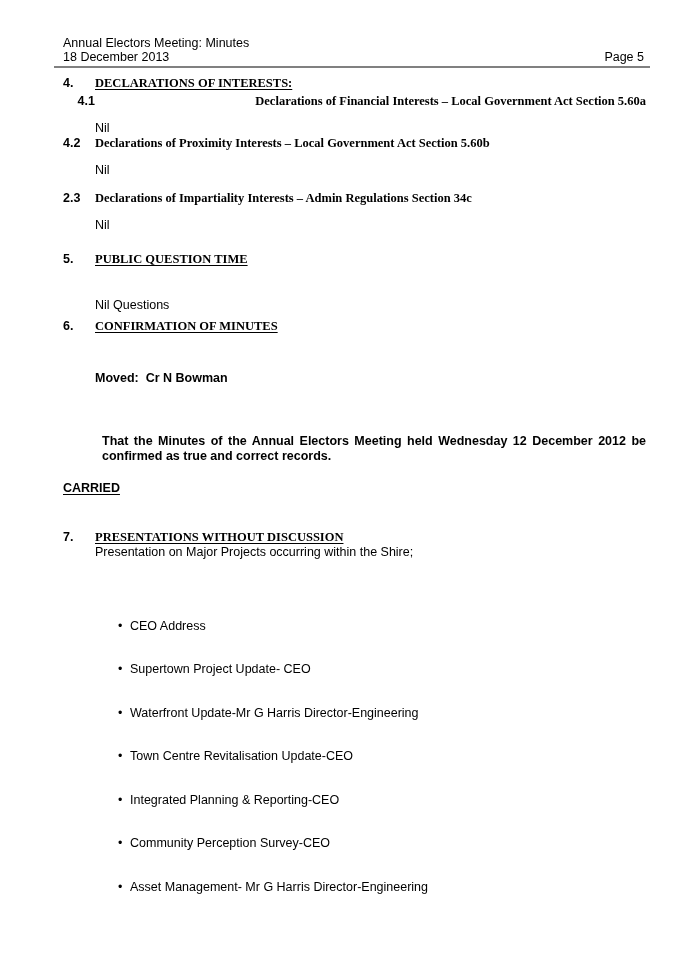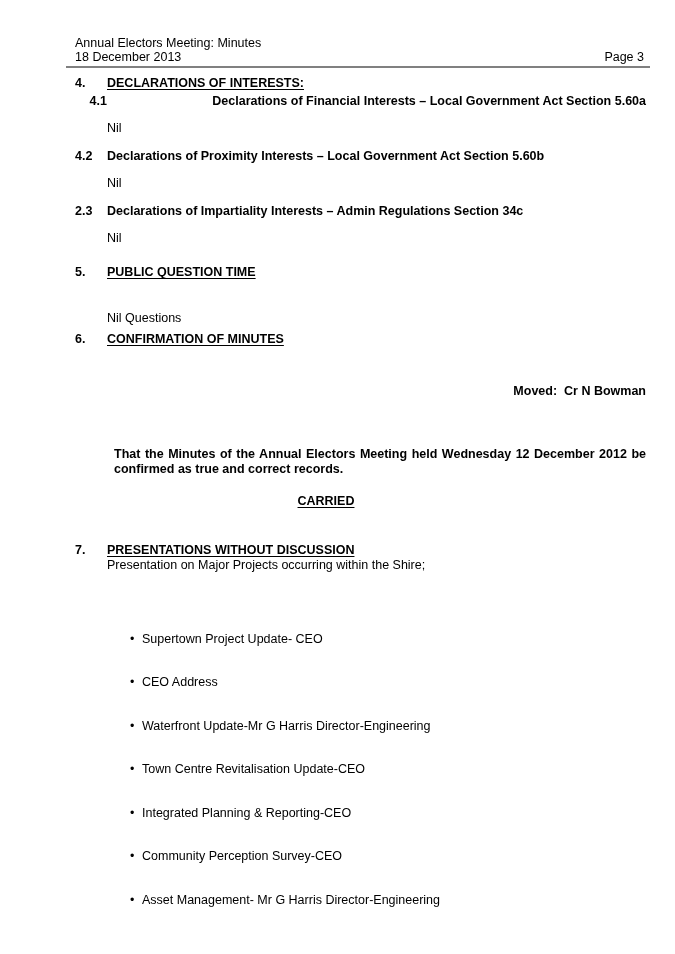--- a/index.html
+++ b/index.html
@@ -4,58 +4,58 @@
 <style>
   html, body { margin: 0; padding: 0; }
   body {
     width: 675px; height: 954px;
     background: #ffffff;
     font-family: "Liberation Sans", "DejaVu Sans", sans-serif;
     font-size: 12.5px;
     color: #000;
     -webkit-font-smoothing: antialiased;
   }
-  .page { width: 675px; height: 954px; overflow: hidden; box-sizing: border-box; padding-top: 36px; padding-left: 12px; }
+  .page { width: 675px; height: 954px; overflow: hidden; box-sizing: border-box; padding-top: 36px; }
 
   
   .hdr {
     margin: 0 25px 0 54px;
     padding: 0 6px 2px 9px;
     border-bottom: 2px solid #808080;
     display: flex; justify-content: space-between; align-items: flex-end;
     line-height: 14px;
   }
   .hdr .lines div { white-space: pre-wrap; }
 
   
   .doc { margin: 0 29px 0 63px; line-height: 15px; }
 
   .row { display: flex; }
   .num { flex: 0 0 32px; white-space: pre-wrap; }
-  .cnt { flex: 1; white-space: pre-wrap; }
+  .cnt { flex: 1; white-space: pre-wrap; font-family: Liberation Serif, serif; }
   .b { font-weight: bold; }
   .u { text-decoration: underline; text-underline-offset: 2px; }
   .ind { margin-left: 32px; white-space: pre-wrap; }
 
   .pair { line-height: 15.5px; }
-  .pair div { white-space: pre-wrap; text-align: right; }
+  .pair div { white-space: pre-wrap; }
 
   .motion { text-align: justify; white-space: normal; }
-  .carried1 { text-align: center; padding-right: 69px; }
+  .carried1 { text-align: left; padding-right: 69px; }
   .carried1 span, .carried2 span { font-weight: bold; text-decoration: underline; text-underline-offset: 2px; }
 
   ul.blt { list-style: none; margin: 0; padding: 0 0 0 23px; line-height: 14.5px; }
   ul.blt li { position: relative; padding-left: 12px; white-space: pre-wrap; }
   ul.blt li::before { content: "\2022"; position: absolute; left: 0; top: 0; }
 
   
   .mt-s4h  { margin-top: 8px; }
   .mt-s41  { margin-top: 3px; text-align: right; }
   .mt-nil1 { margin-top: 12px; }
-  .mt-s42  { margin-top: 13px; }
+  .mt-s42  { }
   .mt-nil2 { margin-top: 12px; }
   .mt-s43  { margin-top: 13px; }
   .mt-nil3 { margin-top: 12px; }
   .mt-s5h  { margin-top: 19px; }
   .mt-nilq { margin-top: 31px; }
   .mt-s6h  { margin-top: 6px; }
   .mt-mv1  { margin-top: 6px; }
   .mt-mo1  { margin-top: 16px; margin-left: 39px; }
   .mt-ca1  { margin-top: 17px; }
   .mt-s7h  { margin-top: 34px; }
@@ -64,21 +64,21 @@
 </head>
 <body>
 
 <div class="page">
 
   <div class="hdr">
     <div class="lines">
       <div>Annual Electors Meeting: Minutes</div>
       <div>18 December 2013</div>
     </div>
-    <div>Page 3</div>
+    <div>Page 5</div>
   </div>
 
   <div class="doc">
 
     <div class="row mt-s4h">
       <span class="num b">4.</span>
       <span class="cnt b u">DECLARATIONS OF INTERESTS:</span>
     </div>
 
     <div class="row mt-s41">
@@ -117,22 +117,22 @@
       <span>CARRIED</span>
     </div>
 
     <div class="row mt-s7h">
       <span class="num b">7.</span>
       <span class="cnt b u">PRESENTATIONS WITHOUT DISCUSSION</span>
     </div>
     <div class="ind mt-int">Presentation on Major Projects occurring within the Shire;</div>
     <div class="ind">
       <ul class="blt">
+        <li>CEO Address</li>
         <li>Supertown Project Update- CEO</li>
-        <li>CEO Address</li>
         <li>Waterfront Update-Mr G Harris Director-Engineering</li>
         <li>Town Centre Revitalisation Update-CEO</li>
         <li>Integrated Planning &amp; Reporting-CEO</li>
         <li>Community Perception Survey-CEO</li>
         <li>Asset Management- Mr G Harris Director-Engineering</li>
         
         
       </ul>
     </div>
 

